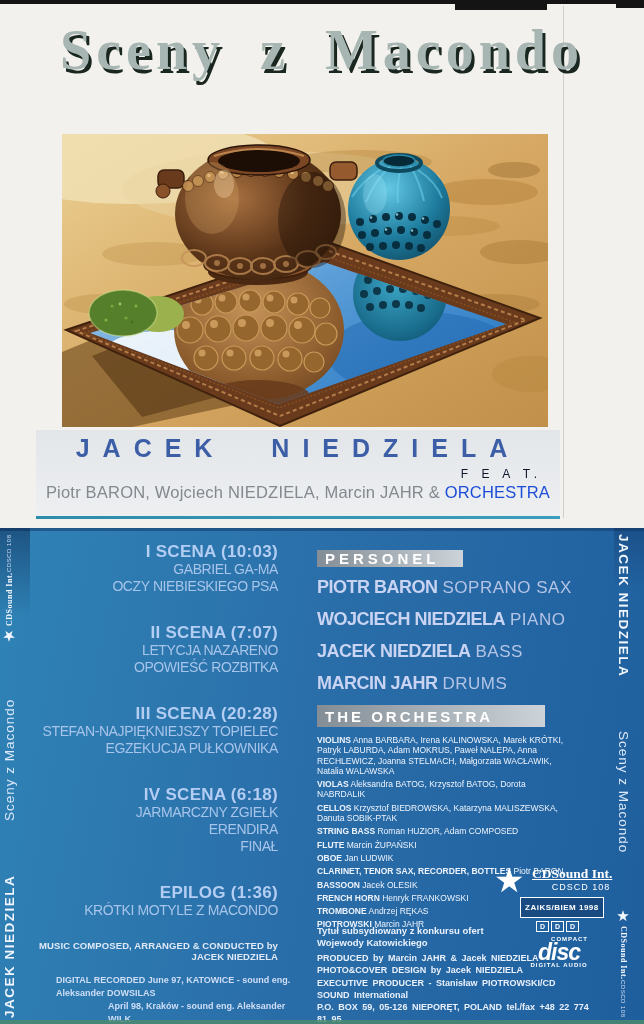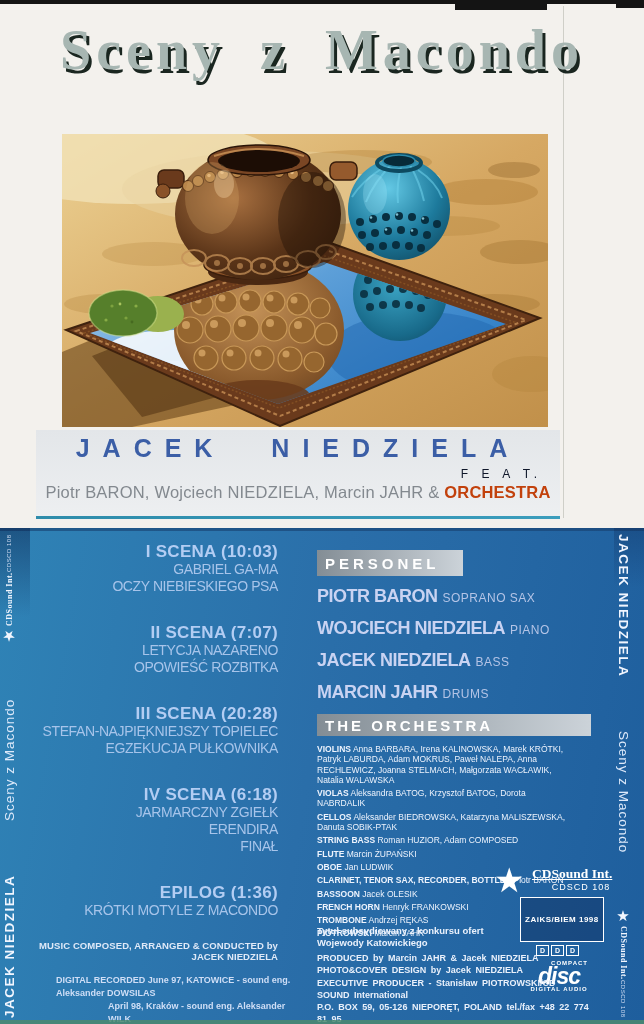--- a/index.html
+++ b/index.html
@@ -25,21 +25,21 @@
     font-size:25px;font-weight:bold;letter-spacing:13px;word-spacing:26px;color:#3b5ea6;
   }
   #feat{
     position:absolute;left:36px;top:467px;width:506px;text-align:right;
     font-size:12px;letter-spacing:5px;color:#0f172a;
   }
   #featuring{
     position:absolute;left:36px;top:483px;width:524px;text-align:center;
     font-size:16.5px;color:#83898f;letter-spacing:0.2px;
   }
-  #featuring .orch{color:#c2410c;font-weight:bold;}
+  #featuring .orch{color:#1d4ed8;font-weight:normal;}
   #teal-line{position:absolute;left:36px;top:516px;width:524px;height:3px;background:linear-gradient(90deg,#2e8cab,#3b9dbd);}
   
   #back{
     position:absolute;left:0;top:528px;width:644px;height:496px;
     background:linear-gradient(100deg,#2f83b6 0%,#2a6ea9 48%,#1e5e9d 100%);
     color:#eaf1fc;
   }
   #back .top-dark{position:absolute;left:0;top:0;width:644px;height:3px;background:#17406e;opacity:.6;}
   #back .bottom-strip{position:absolute;left:0;bottom:0;width:644px;height:4px;background:#4c8a6e;opacity:.85;}
   .spine{
@@ -72,41 +72,41 @@
     font-size:9.5px;font-weight:bold;color:#dfe9f8;letter-spacing:.1px;
   }
   #recording{
     position:absolute;left:56px;top:446px;width:250px;
     font-size:9px;font-weight:bold;color:#cfdef6;line-height:13px;
   }
   #recording .indent{padding-left:52px;}
   
   #personnel-col{position:absolute;left:317px;top:20px;width:276px;}
   .gray-bar{
-    height:26px;display:flex;align-items:center;padding-left:8px;box-sizing:border-box;
+    height:17px;display:flex;align-items:center;padding-left:8px;box-sizing:border-box;
     background:linear-gradient(90deg,#838d95,#ccd3d9);
     color:#fff;font-weight:bold;font-size:15px;letter-spacing:4px;
   }
   #bar-personel{width:146px;margin-top:2px;}
-  #bar-orchestra{width:274px;height:22px;margin-top:8px;letter-spacing:3px;}
+  #bar-orchestra{width:228px;height:22px;margin-top:8px;letter-spacing:3px;}
   #personnel-list{margin-top:10px;}
   .p-row{margin-bottom:11px;white-space:nowrap;}
   .p-name{font-size:18px;font-weight:bold;color:#c9d3f2;letter-spacing:-0.5px;}
-  .p-instr{font-size:12px;color:#b4c4e6;letter-spacing:.5px;margin-left:5px;}
+  .p-instr{font-size:17px;color:#b4c4e6;letter-spacing:.5px;margin-left:5px;}
   #orchestra-list{margin-top:8px;width:250px;font-size:8.5px;line-height:10.3px;color:#edf3fd;}
   .o-row{margin-bottom:3px;}
   .o-label{font-weight:bold;}
   
   #logo-block{position:absolute;left:498px;top:338px;width:132px;color:#fff;}
   #logo-row{position:relative;padding-left:34px;}
   #logo-star{position:absolute;left:-4px;top:-6px;font-size:34px;color:#fff;}
   #logo-name{font-family:"Liberation Serif",serif;font-weight:bold;font-size:13.5px;text-decoration:underline;white-space:nowrap;}
   #logo-cat{font-size:9px;letter-spacing:1px;text-align:center;}
   #zaiks{display:inline-block;margin:5px 0 0 22px;border:1px solid #fff;background:rgba(8,20,60,.3);
-    font-size:8px;font-weight:bold;padding:17px 4px;letter-spacing:.5px;}
+    font-size:8px;font-weight:bold;padding:5px 4px;letter-spacing:.5px;}
   #ddd{margin:3px 0 0 38px;display:flex;gap:2px;}
   #ddd span{display:inline-block;width:11px;height:9px;border:1px solid #fff;font-size:7px;font-weight:bold;
     text-align:center;line-height:9px;}
   #disc-logo{margin:4px 0 0 26px;width:70px;text-align:center;}
   #disc-top{font-size:6px;font-weight:bold;letter-spacing:1px;text-align:right;padding-right:6px;}
   #disc-word{font-size:23px;font-weight:bold;font-style:italic;line-height:20px;letter-spacing:-1px;text-align:center;}
   #disc-bottom{font-size:6px;font-weight:bold;letter-spacing:1px;}
   
   #subsidy{position:absolute;left:317px;top:397px;font-size:9.5px;font-weight:600;line-height:11.5px;color:#eaf1fc;}
   #production{position:absolute;left:317px;top:424px;width:272px;font-size:9px;font-weight:bold;
@@ -442,21 +442,21 @@
     <div id="personnel-list">
       <div class="p-row"><span class="p-name">PIOTR BARON</span><span class="p-instr">SOPRANO SAX</span></div>
       <div class="p-row"><span class="p-name">WOJCIECH NIEDZIELA</span><span class="p-instr">PIANO</span></div>
       <div class="p-row"><span class="p-name">JACEK NIEDZIELA</span><span class="p-instr">BASS</span></div>
       <div class="p-row"><span class="p-name">MARCIN JAHR</span><span class="p-instr">DRUMS</span></div>
     </div>
     <div class="gray-bar" id="bar-orchestra">THE ORCHESTRA</div>
     <div id="orchestra-list">
       <div class="o-row"><span class="o-label">VIOLINS</span> <span>Anna BARBARA, Irena KALINOWSKA, Marek KRÓTKI, Patryk LABURDA, Adam MOKRUS, Paweł NALEPA, Anna RECHLEWICZ, Joanna STELMACH, Małgorzata WACŁAWIK, Natalia WALAWSKA</span></div>
       <div class="o-row"><span class="o-label">VIOLAS</span> <span>Aleksandra BATOG, Krzysztof BATOG, Dorota NABRDALIK</span></div>
-      <div class="o-row"><span class="o-label">CELLOS</span> <span>Aleksander BIEDROWSKA, Katarzyna MALISZEWSKA, Danuta SOBIK-PTAK</span></div>
+      <div class="o-row"><span class="o-label">CELLOS</span> <span>Krzysztof BIEDROWSKA, Katarzyna MALISZEWSKA, Danuta SOBIK-PTAK</span></div>
       <div class="o-row"><span class="o-label">STRING BASS</span> <span>Roman HUZIOR, Adam COMPOSED</span></div>
       <div class="o-row"><span class="o-label">FLUTE</span> <span>Marcin ŻUPAŃSKI</span></div>
       <div class="o-row"><span class="o-label">OBOE</span> <span>Jan LUDWIK</span></div>
       <div class="o-row"><span class="o-label">CLARINET, TENOR SAX, RECORDER, BOTTLES</span> <span>Piotr BARON</span></div>
       <div class="o-row"><span class="o-label">BASSOON</span> <span>Jacek OLESIK</span></div>
       <div class="o-row"><span class="o-label">FRENCH HORN</span> <span>Henryk FRANKOWSKI</span></div>
       <div class="o-row"><span class="o-label">TROMBONE</span> <span>Andrzej RĘKAS</span></div>
       <div class="o-row"><span class="o-label">PIOTROWSKI</span> <span>Marcin JAHR</span></div>
     </div>
   </div>

